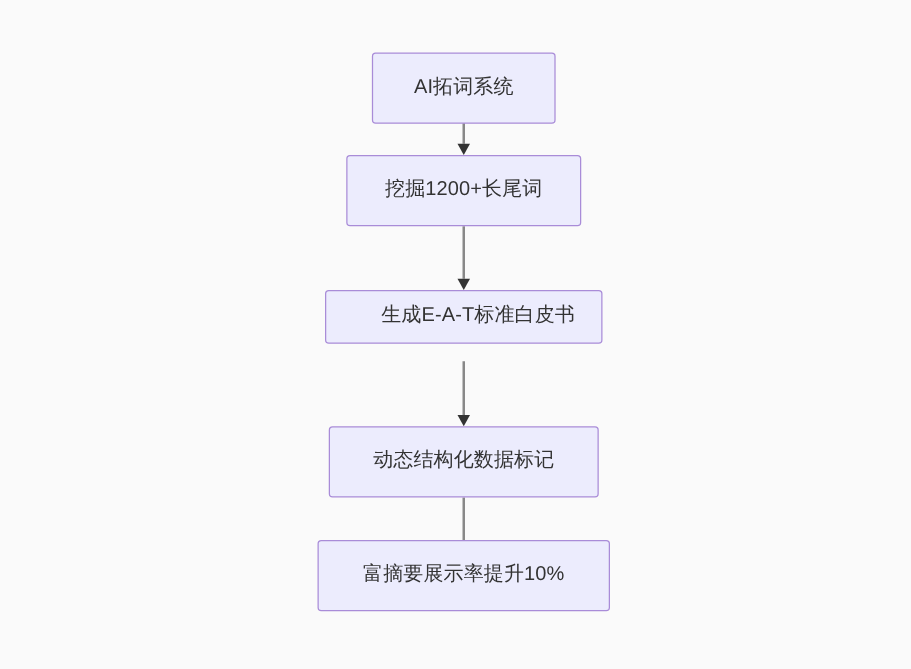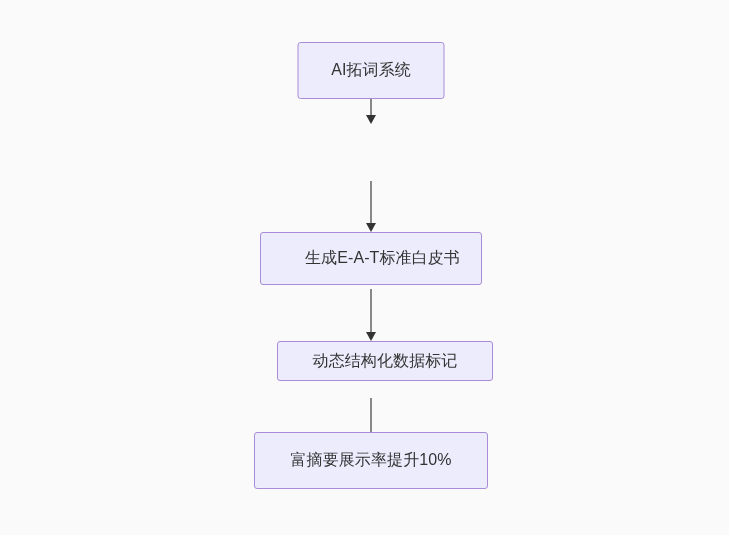--- a/index.html
+++ b/index.html
@@ -81,23 +81,26 @@
     <div class="edge-head"></div>
   </div>
   <div class="edge" style="left: 371px; top: 398px; height: 52px; width: 12px;">
     <div class="edge-line" style="height: 43px;"></div>
     <div class="edge-head"></div>
   </div>
 
   <div class="node" style="left: 371px; top: 14px; width: 147px; height: 57px; margin-top: 28px;">
     <span class="node-label">AI拓词系统</span>
   </div>
-  <div class="node" style="left: 371px; top: 232px; width: 222px; height: 53px; padding-left: 23px;">
+  <div class="node" style="left: 371px; top: 124px; width: 188px; height: 57px;">
+    <span class="node-label">挖掘1200+长尾词</span>
+  </div>
+  <div class="node" style="left: 371px; top: 232px; width: 222px; height: 43px; padding-left: 23px;">
     <span class="node-label">生成E-A-T标准白皮书</span>
   </div>
-  <div class="node" style="left: 371px; top: 341px; width: 216px; height: 40px; margin-left: 14px;">
+  <div class="node" style="left: 371px; top: 341px; width: 216px; height: 57px;">
     <span class="node-label">动态结构化数据标记</span>
   </div>
   <div class="node" style="left: 371px; top: 432px; width: 234px; height: 57px;">
     <span class="node-label">富摘要展示率提升10%</span>
   </div>
 
 </div>
 
 </body></html>

